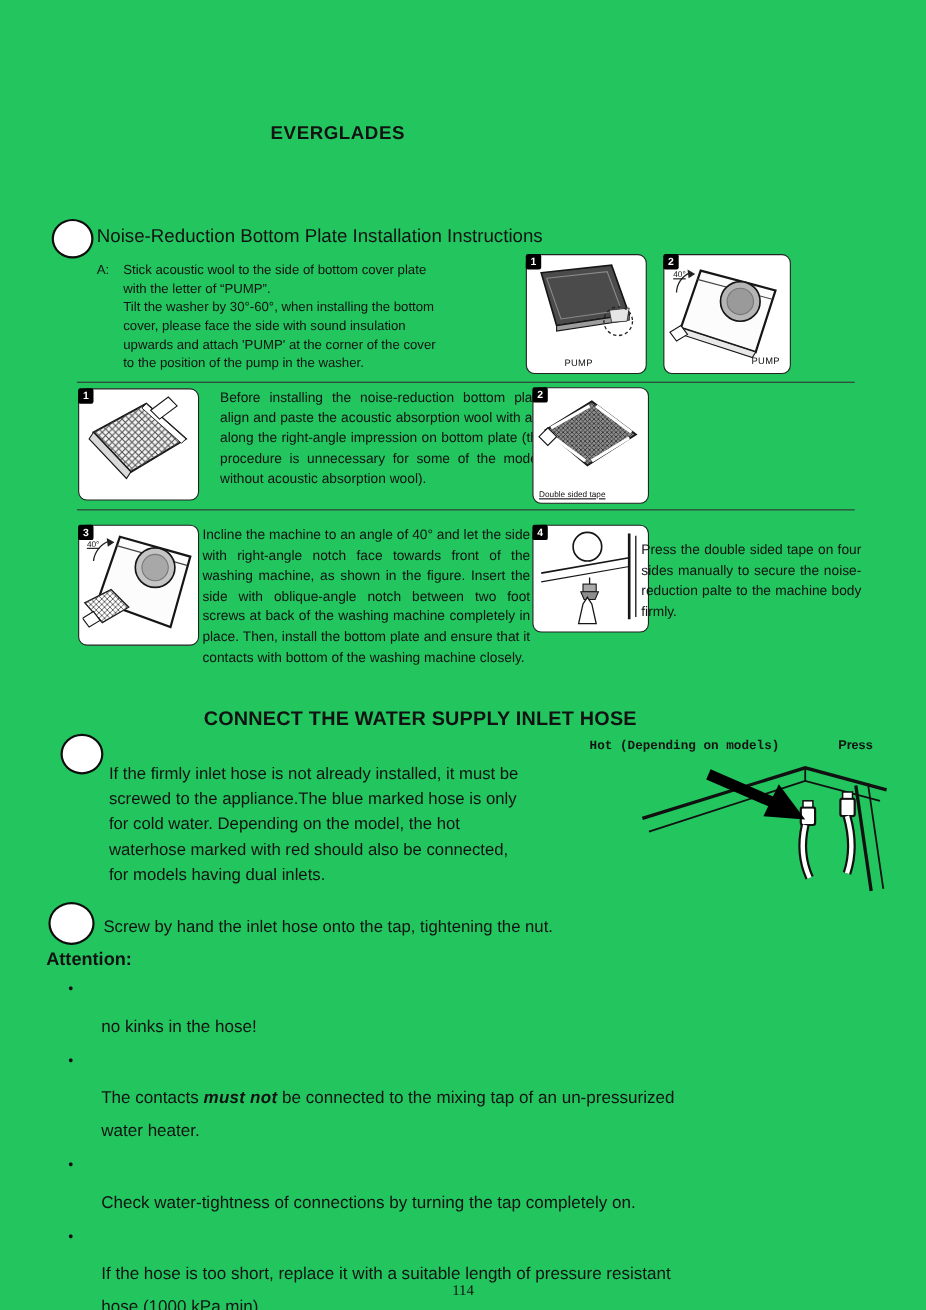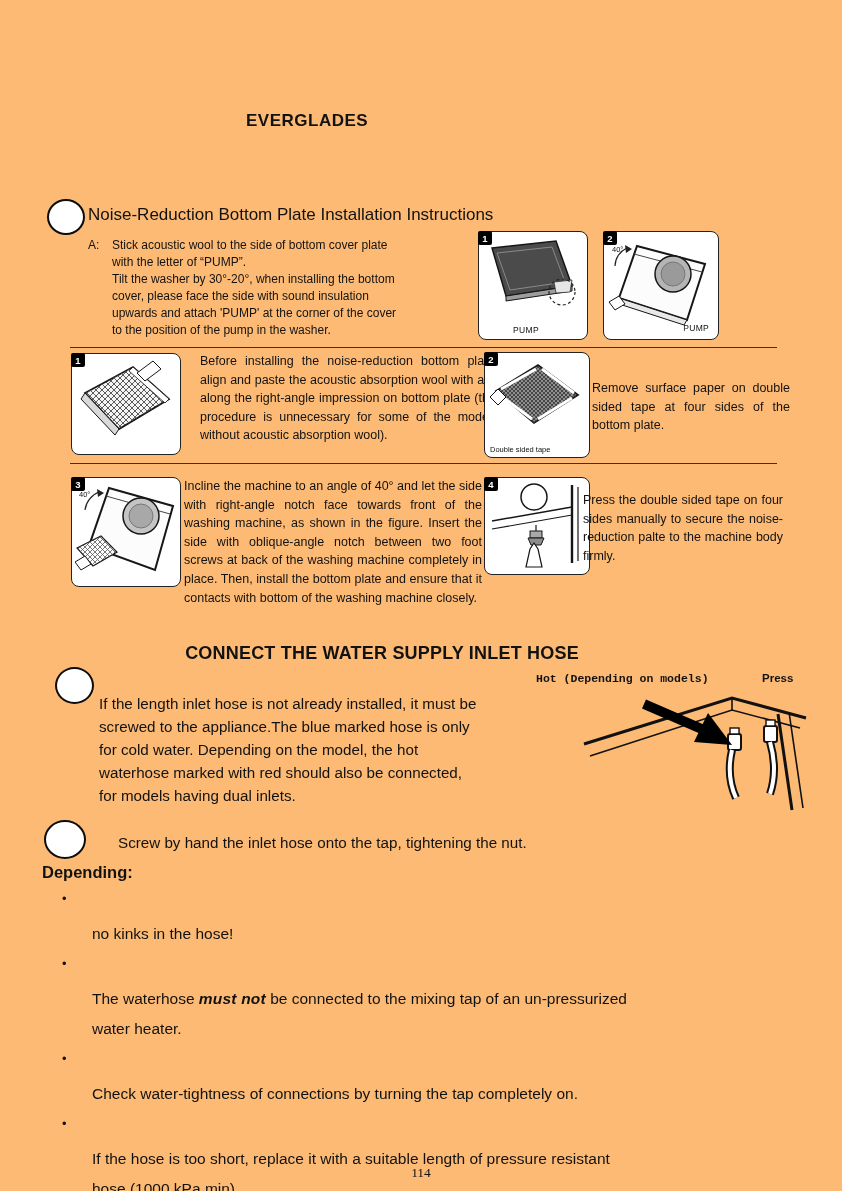--- a/index.html
+++ b/index.html
@@ -1,18 +1,18 @@
 <!DOCTYPE html>
 <html><head>
 <meta charset="utf-8">
 <style>
   html,body { margin:0; padding:0; background:#e8e8e8; }
   .page {
     position:relative; width:842px; height:1191px; margin:0 auto;
-    background:#fdba74; overflow:hidden;
+    background:#22c55e; overflow:hidden;
     font-family:"Liberation Sans", sans-serif; color:#121212;
   }
   .abs { position:absolute; }
   .pre { white-space:pre-line; }
 
   .brand { font-size:17px; font-weight:bold; letter-spacing:0.5px; }
   .h1 { font-size:17px; }
   .h2 { font-size:18px; font-weight:bold; text-align:center; letter-spacing:0.2px; }
 
   .circle { position:absolute; border:2.4px solid #0d0d0d; border-radius:50%; background:#fff; }
@@ -23,21 +23,21 @@
   .divider { position:absolute; left:70px; width:707px; height:0; border-top:1.6px solid #333; }
 
   .figbox { position:absolute; border:1.6px solid #222; border-radius:8px; background:#fff; }
   .figbox svg { display:block; }
   .badge {
     position:absolute; top:-1px; left:-1px; width:14px; height:14px;
     background:#000; color:#fff; font-size:9.5px; font-weight:bold;
     display:flex; align-items:center; justify-content:center; border-radius:2px; z-index:2;
   }
   .figcap { position:absolute; font-size:8.5px; letter-spacing:0.3px; color:#111; }
-  .tinycap { position:absolute; font-size:7.5px; color:#111; }
+  .tinycap { position:absolute; font-size:7.5px; color:#111;text-decoration:underline; }
 
   .rowtext { font-size:12.5px; line-height:18.6px; text-align:justify; }
 
   .bigtext { font-size:15.2px; line-height:23px; }
 
   .hotcold { font-size:11.5px; font-weight:bold; }
 
   .att-title { font-size:16.5px; font-weight:bold; }
   .bullet { display:flex; line-height:30px; font-size:15.5px; }
   .bullet-dot { flex:0 0 30px; font-size:13px; }
@@ -53,21 +53,21 @@
 
   <div class="abs brand" style="left:246px; top:111px;">EVERGLADES</div>
 
   <div class="circle" style="left:47px; top:199px; width:34px; height:32px;"></div>
   <div class="abs h1" style="left:88px; top:205px;text-align:right;">Noise-Reduction Bottom Plate Installation Instructions</div>
 
   <div class="abs stepA" style="left:88px; top:237px; width:392px;">
     <span class="stepA-label">A:</span>
     <div class="pre">Stick acoustic wool to the side of bottom cover plate
 with the letter of “PUMP”.
-Tilt the washer by 30°-20°, when installing the bottom
+Tilt the washer by 30°-60°, when installing the bottom
 cover, please face the side with sound insulation
 upwards and attach 'PUMP' at the corner of the cover
 to the position of the pump in the washer.</div>
   </div>
 
   <div class="figbox" style="left:478px; top:231px; width:108px; height:107px;">
     <span class="badge">1</span>
     <svg class="abs" style="left:3px; top:4px;" width="100" height="86" viewBox="0 0 100 86">
       <polygon points="10,12 74,5 90,50 24,60" fill="#4b4b4b" stroke="#161616" stroke-width="1.5"></polygon>
       <polygon points="15,17 70,11 83,46 28,54" fill="none" stroke="#8a8a8a" stroke-width="1"></polygon>
@@ -124,21 +124,20 @@
       <polygon points="8,34 50,8 90,38 46,66" fill="#8f8f8f" stroke="#161616" stroke-width="1.8"></polygon>
       <polygon points="8,34 50,8 90,38 46,66" fill="url(#crossB2)"></polygon>
       <line x1="13" y1="32" x2="48" y2="12" stroke="#ffffff" stroke-width="3"></line>
       <line x1="54" y1="12" x2="86" y2="36" stroke="#ffffff" stroke-width="3"></line>
       <line x1="84" y1="41" x2="50" y2="62" stroke="#ffffff" stroke-width="3"></line>
       <line x1="44" y1="62" x2="12" y2="38" stroke="#ffffff" stroke-width="3"></line>
       <polygon points="2,40 10,32 18,40 10,48" fill="#ffffff" stroke="#161616" stroke-width="1"></polygon>
     </svg>
     <div class="tinycap" style="left:5px; bottom:3px;">Double sided tape</div>
   </div>
-  <div class="abs rowtext" style="left:592px; top:379px; width:198px;">Remove surface paper on double sided tape at four sides of the bottom plate.</div>
 
   <div class="divider" style="top:463px;"></div>
 
   <div class="figbox" style="left:71px; top:477px; width:108px; height:108px;">
     <span class="badge">3</span>
     <svg class="abs" style="left:3px; top:4px;" width="100" height="98" viewBox="0 0 100 98">
       <defs>
         <pattern id="crossC3" width="5" height="5" patternUnits="userSpaceOnUse">
           <path d="M0,0L5,5M5,0L0,5" stroke="#555555" stroke-width="0.8"></path>
         </pattern>
@@ -172,21 +171,21 @@
     </svg>
   </div>
   <div class="abs rowtext" style="left:583px; top:491px; width:200px;">Press the double sided tape on four sides manually to secure the noise-reduction palte to the machine body firmly.</div>
 
   <div class="abs h2" style="left:57px; top:643px; width:650px;">CONNECT THE WATER SUPPLY INLET HOSE</div>
 
   <div class="abs hotcold" style="left:536px; top:672px;font-family:Liberation Mono, monospace;">Hot (Depending on models)</div>
   <div class="abs hotcold" style="left:762px; top:672px;">Press</div>
 
   <div class="circle" style="left:55px; top:667px; width:35px; height:33px;"></div>
-  <div class="abs bigtext pre" style="left:99px; top:692px; width:490px;">If the length inlet hose is not already installed, it must be
+  <div class="abs bigtext pre" style="left:99px; top:692px; width:490px;">If the firmly inlet hose is not already installed, it must be
 screwed to the appliance.The blue marked hose is only
 for cold water. Depending on the model, the hot
 waterhose marked with red should also be connected,
 for models having dual inlets.</div>
 
   <svg class="abs" style="left:582px; top:688px;" width="232" height="132" viewBox="0 0 232 132">
     <path d="M2,56 L150,10 L224,30" fill="none" stroke="#111" stroke-width="3"></path>
     <path d="M8,68 L150,22 L218,40" fill="none" stroke="#111" stroke-width="1.6"></path>
     <path d="M196,26 L210,122" fill="none" stroke="#111" stroke-width="3"></path>
     <path d="M207,24 L221,120" fill="none" stroke="#111" stroke-width="1.6"></path>
@@ -197,32 +196,32 @@
     <path d="M150,62 q-6,26 4,48" fill="none" stroke="#ffffff" stroke-width="4"></path>
     <rect x="182" y="38" width="13" height="16" rx="2" fill="#ffffff" stroke="#111" stroke-width="2"></rect>
     <rect x="184" y="32" width="9" height="6" fill="#ffffff" stroke="#111" stroke-width="1.4"></rect>
     <path d="M188,54 q8,28 0,52" fill="none" stroke="#111" stroke-width="8"></path>
     <path d="M188,54 q8,28 0,52" fill="none" stroke="#ffffff" stroke-width="4"></path>
     <line x1="62" y1="16" x2="122" y2="42" stroke="#000" stroke-width="10"></line>
     <polygon points="112,54 150,57 126,25" fill="#000"></polygon>
   </svg>
 
   <div class="circle" style="left:44px; top:820px; width:38px; height:35px;"></div>
-  <div class="abs bigtext" style="left:94px; top:831px; width:640px;margin-left:24px;">Screw by hand the inlet hose onto the tap, tightening the nut.</div>
-
-  <div class="abs att-title" style="left:42px; top:863px;">Depending:</div>
+  <div class="abs bigtext" style="left:94px; top:831px; width:640px;">Screw by hand the inlet hose onto the tap, tightening the nut.</div>
+
+  <div class="abs att-title" style="left:42px; top:863px;">Attention:</div>
 
   <div class="abs" style="left:62px; top:884px; width:730px;">
     <div class="bullet">
       <span class="bullet-dot">•</span>
       <div class="bullet-text">no kinks in the hose!</div>
     </div>
     <div class="bullet">
       <span class="bullet-dot">•</span>
-      <div class="bullet-text"><span>The waterhose </span><b><i>must not</i></b><span> be connected to the mixing tap of an un-pressurized
+      <div class="bullet-text"><span>The contacts </span><b><i>must not</i></b><span> be connected to the mixing tap of an un-pressurized
 water heater.</span></div>
     </div>
     <div class="bullet">
       <span class="bullet-dot">•</span>
       <div class="bullet-text">Check water-tightness of connections by turning the tap completely on.</div>
     </div>
     <div class="bullet">
       <span class="bullet-dot">•</span>
       <div class="bullet-text">If the hose is too short, replace it with a suitable length of pressure resistant
 hose (1000 kPa min)</div>

